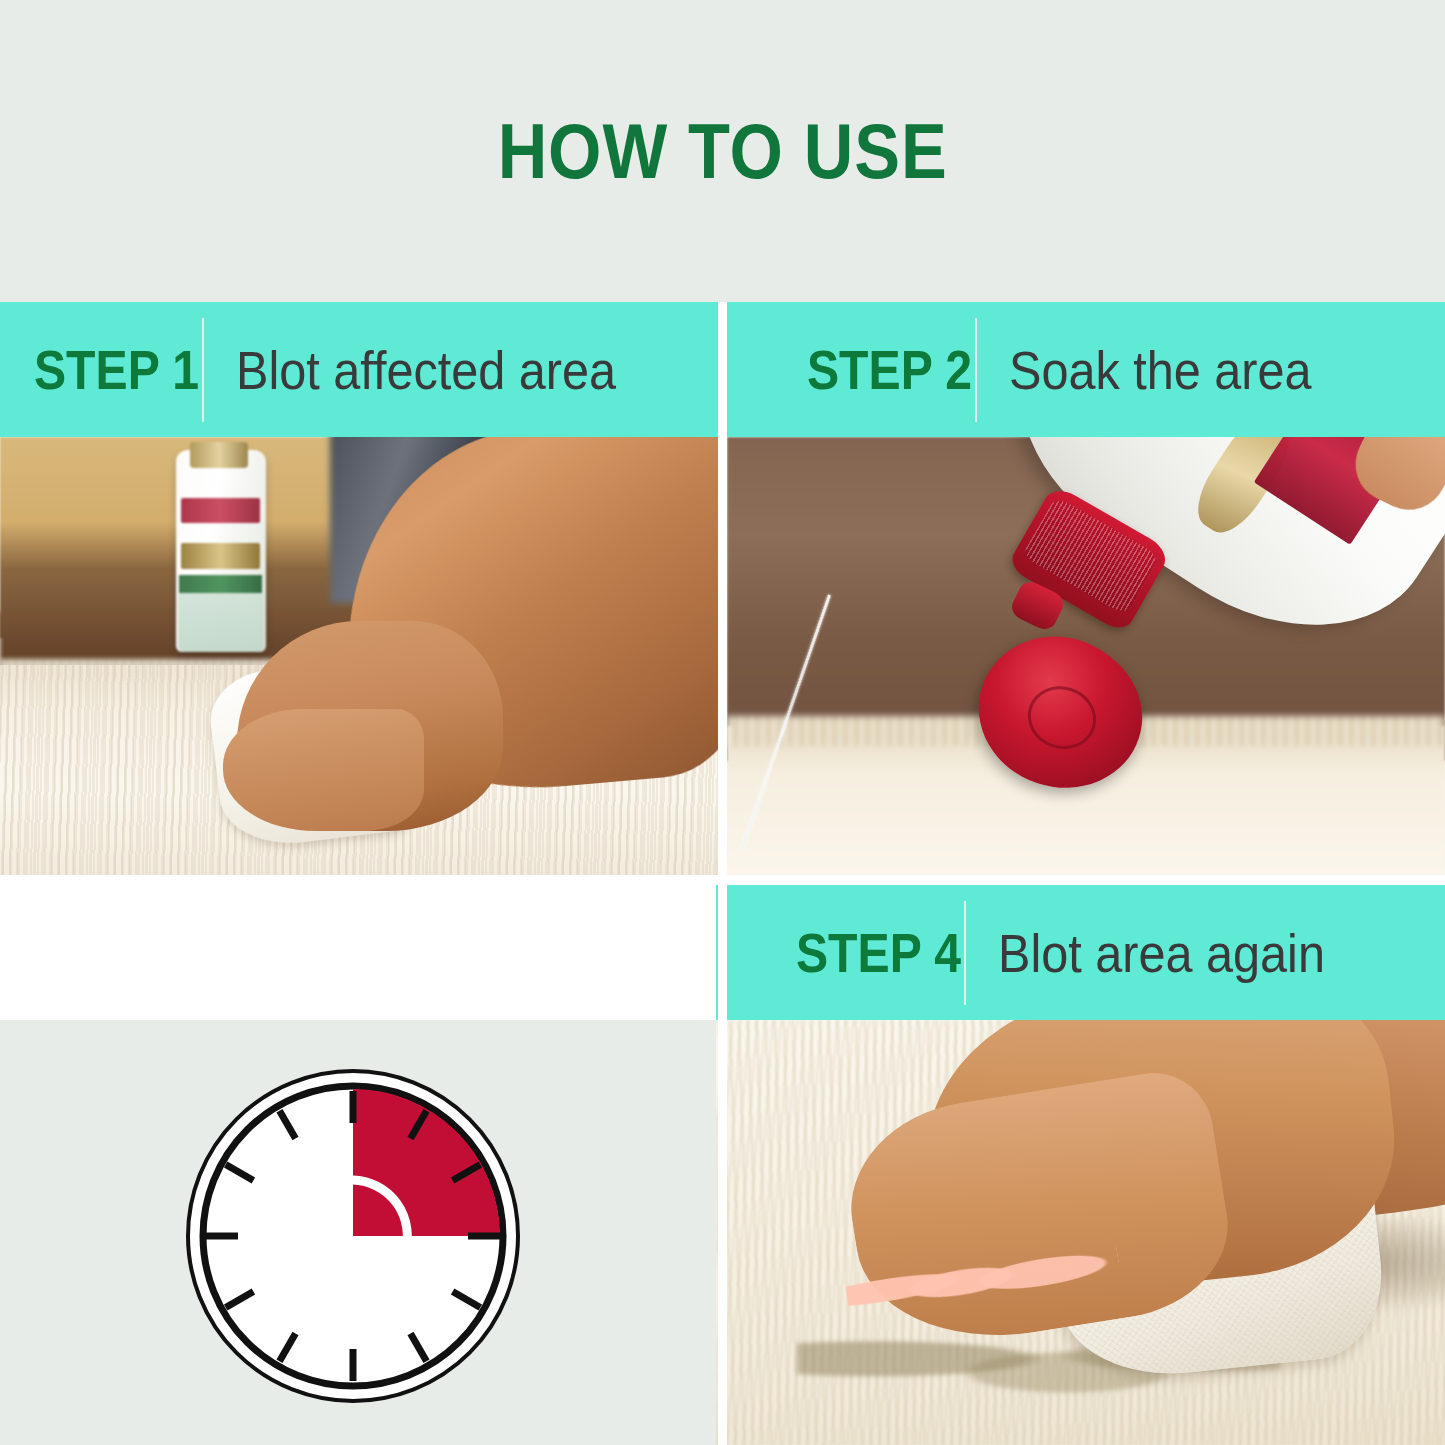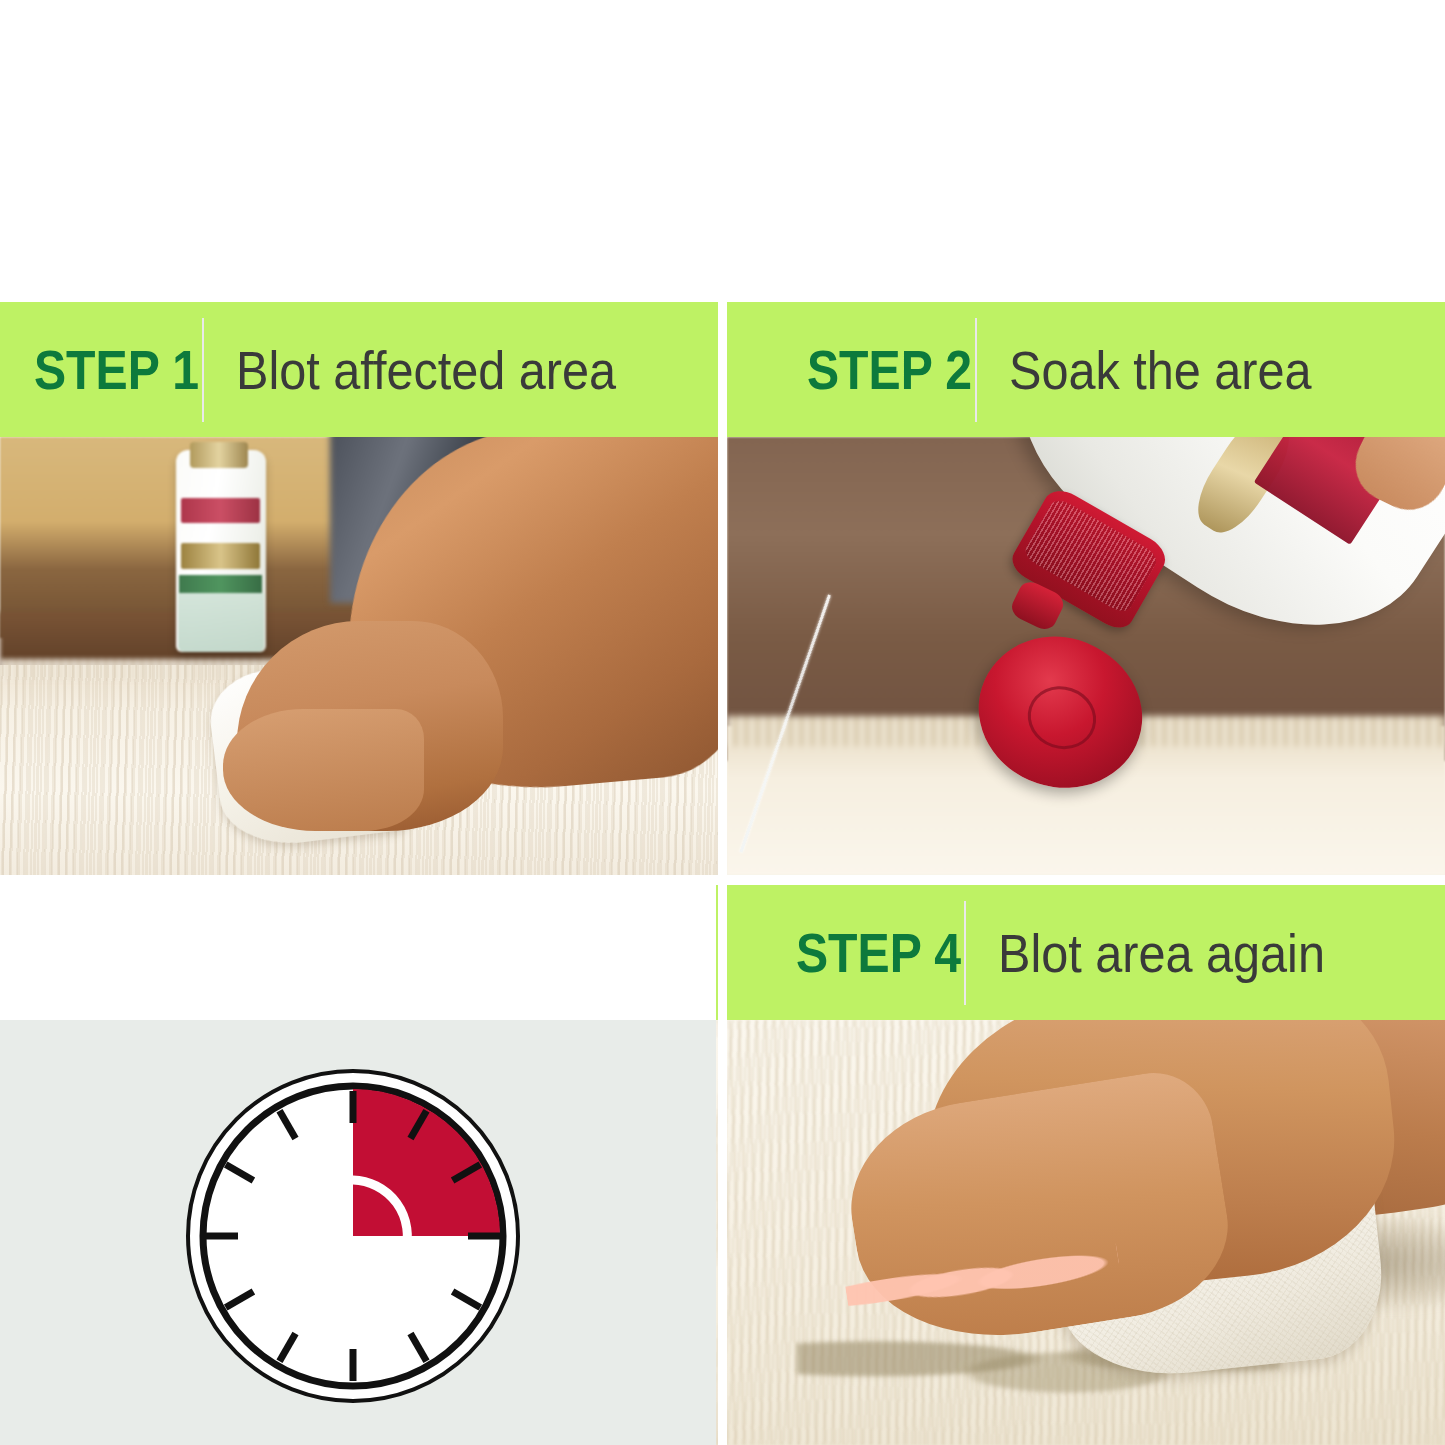--- a/index.html
+++ b/index.html
@@ -59,21 +59,21 @@
   .cell.c2 { left:727px;top:0;    width:718px; height:573px; }
   .cell.c3 { left:0;    top:583px;width:718px; height:560px; }
   .cell.c4 { left:716px;top:583px;width:806px; height:560px; }
 
   
   .step-bar {
     position:absolute;
     left:0; top:0;
     width:100%;
     height:135px;
-    background:#bef264;
+    background:#5eead4;
     display:flex;
     align-items:center;
     z-index:3;
   }
   .step-bar.pad-left  { padding-left:34px; }
   .step-bar.pad-right { padding-left:80px;text-align:right; }
 
   .step-num {
     font-size:56px;
     font-weight:700;
@@ -382,20 +382,23 @@
   .rowgap {
     position:absolute; left:0; top:875px;
     width:1445px; height:10px; background:#ffffff; z-index:5;
   }
 </style>
 </head>
 <body>
 
 <div class="page">
 
+  <div class="header">
+    <div class="header-title">HOW TO USE</div>
+  </div>
 
   <div class="grid">
 
     <div class="cell c1">
       <div class="step-bar pad-left">
         <span class="step-num">STEP 1</span>
         <span class="step-divider"></span>
         <span class="step-text">Blot affected area</span>
       </div>
 

